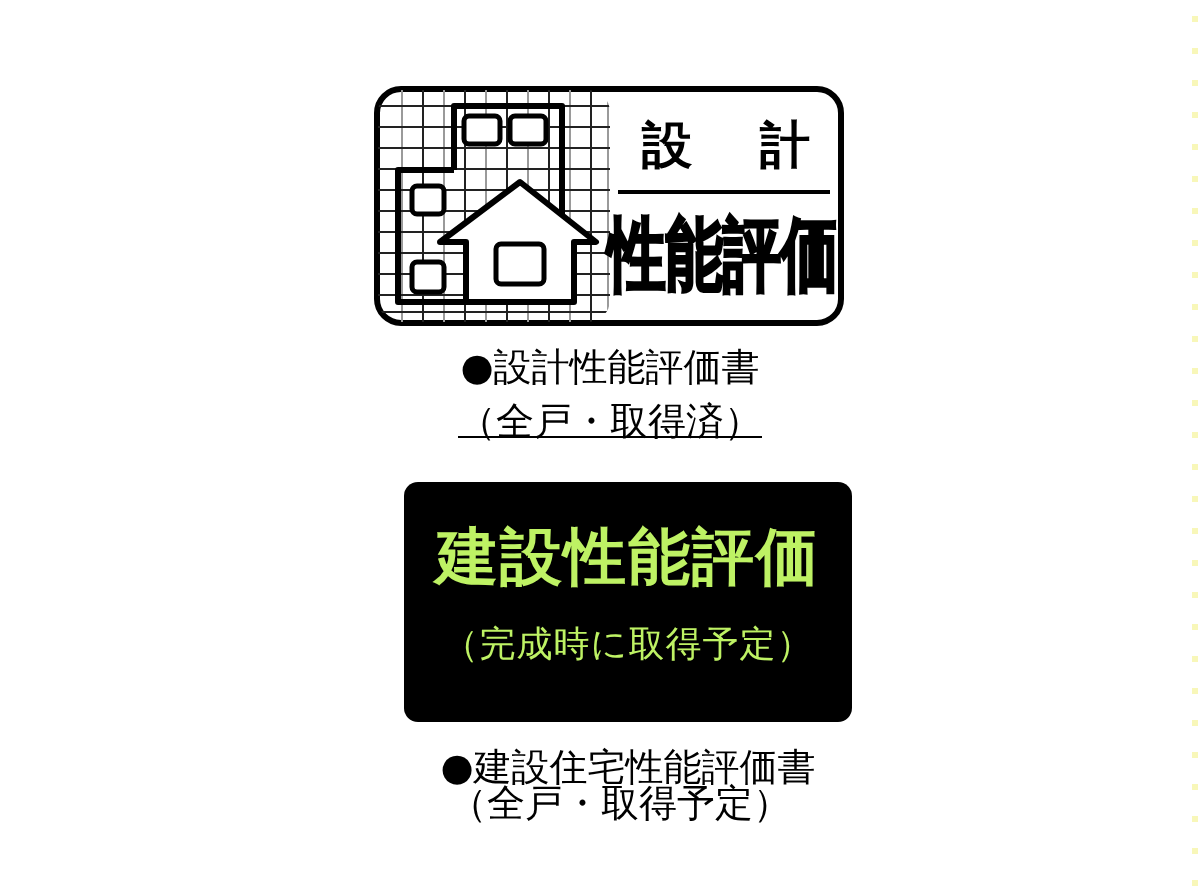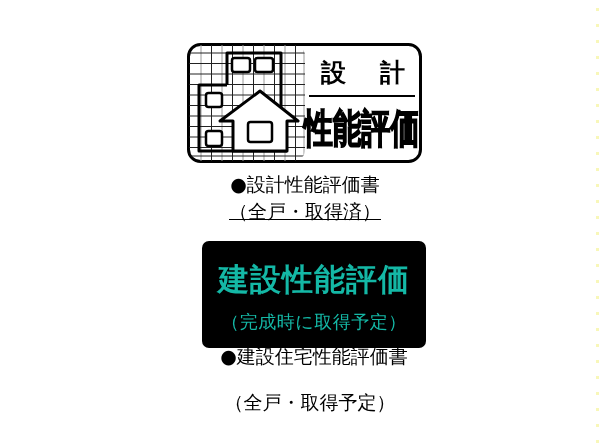--- a/index.html
+++ b/index.html
@@ -22,26 +22,26 @@
     font-family:"DejaVu Sans", sans-serif; font-weight:bold;
     font-size:40px; line-height:48px; white-space:nowrap;
     transform-origin:left top; transform:scaleX(0.72);
     letter-spacing:0px; -webkit-text-stroke:1.5px #000;
   }
 
   .caption { position:absolute; font-size:19px; line-height:24px; white-space:nowrap;
              font-family:"DejaVu Sans", "Liberation Sans", sans-serif; text-align:center; }
 
   
-  #construction-badge { left:202px; top:241px; width:224px; height:107px;
-    background:#000; border-radius:7px; color:#14b8a6; }
+  #construction-badge { left:202px; top:241px; width:224px; height:120px;
+    background:#000; border-radius:7px; color:#bef264; }
   .badge-title { position:absolute; left:0; top:18px; width:224px; text-align:center;
     font-size:31px; line-height:40px; font-weight:bold; letter-spacing:1px; white-space:nowrap; }
   .badge-sub { position:absolute; left:0; top:69px; width:224px; text-align:center;
-    font-size:18px; line-height:26px; white-space:nowrap; letter-spacing:0.5px;font-family:Liberation Mono, monospace; }
+    font-size:18px; line-height:26px; white-space:nowrap; letter-spacing:0.5px; }
 
   .edge-marks { position:absolute; left:596px; top:0; width:4px; height:446px; }
   .edge-marks span { position:absolute; left:0; width:3px; height:3px; background:#f4f28a; opacity:0.6; }
 </style>
 </head>
 <body>
 
 <div id="design-logo" class="abs">
   <svg width="235" height="120" viewBox="0 0 235 120">
     <defs>
@@ -101,21 +101,21 @@
 <div class="caption" style="left:210px; top:172px; width:190px;">
   <span>●</span><span>設計性能評価書</span>
 </div>
 <div class="caption" style="left:210px; top:199px; width:190px;text-decoration:underline;">（全戸・取得済）</div>
 
 <div id="construction-badge" class="abs">
   <div class="badge-title">建設性能評価</div>
   <div class="badge-sub">（完成時に取得予定）</div>
 </div>
 
-<div class="caption" style="left:200px; top:344px; width:228px;">
+<div class="caption" style="left:200px; top:372px; width:228px;">
   <span>●</span><span>建設住宅性能評価書</span>
 </div>
 <div class="caption" style="left:208px; top:390px; width:204px;">（全戸・取得予定）</div>
 
 <div class="edge-marks">
   <span style="top:8px"></span>
     <span style="top:24px"></span>
     <span style="top:40px"></span>
     <span style="top:56px"></span>
   <span style="top:72px"></span>

